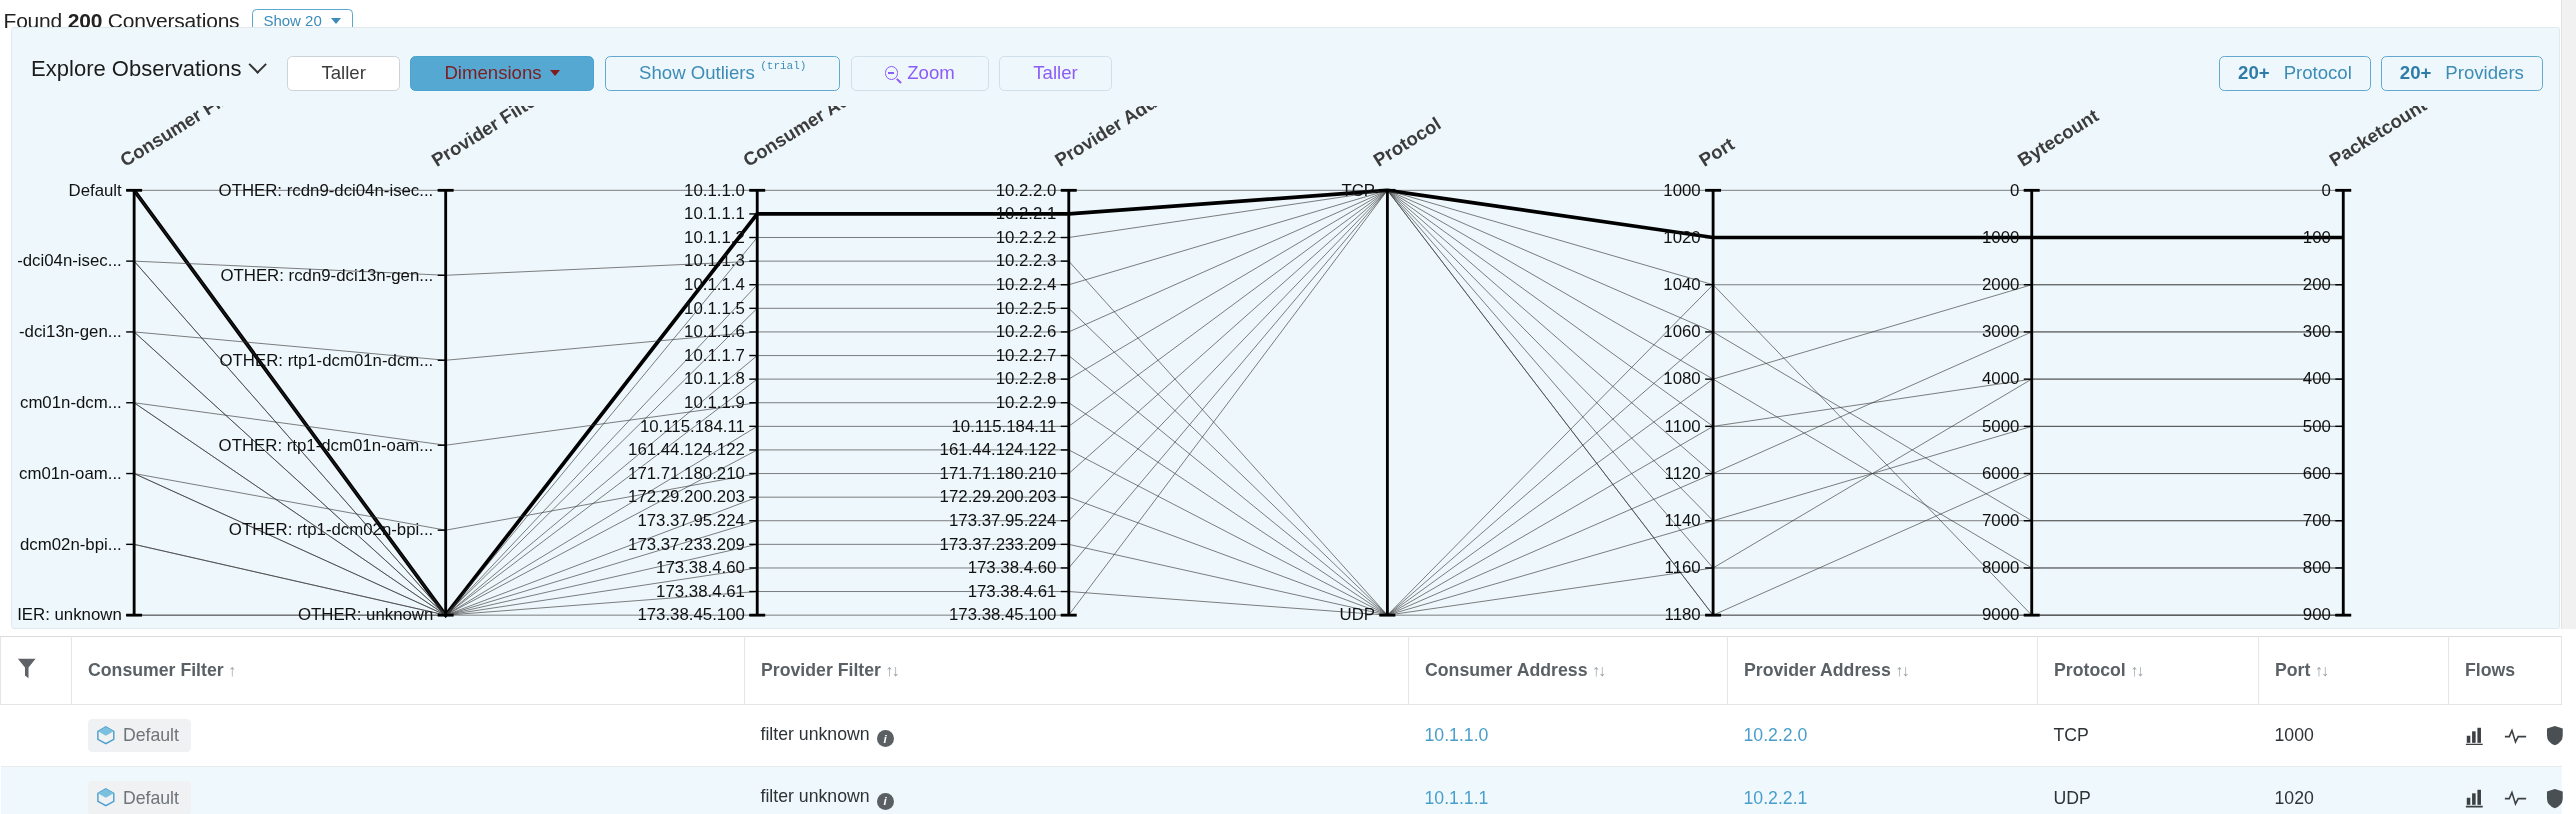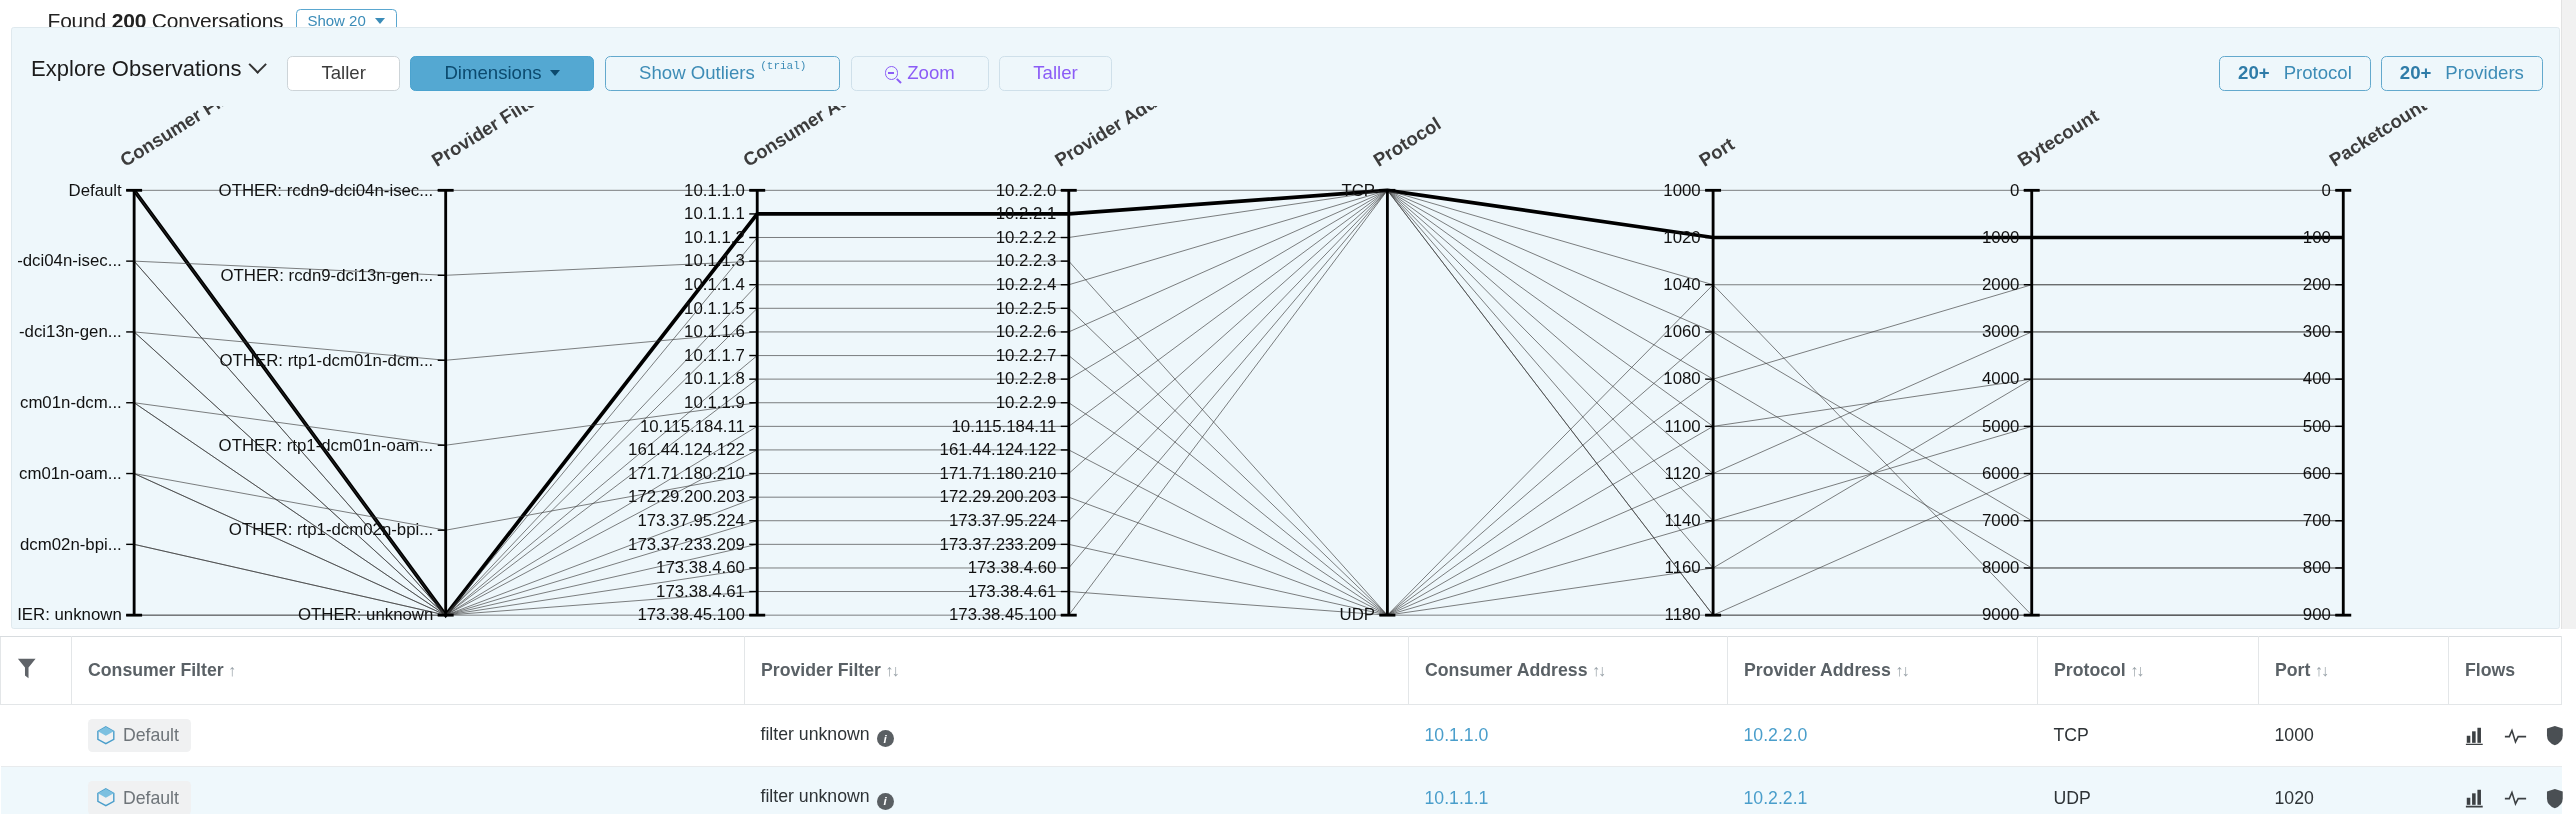--- a/index.html
+++ b/index.html
@@ -11,21 +11,20 @@
     overflow: hidden;
   }
 
   
   #topbar {
     height: 42px;
     display: flex;
     align-items: center;
     padding: 0 0 0 3.5px;
     gap: 12.4px;
-    margin-left: 44px;
   }
   #found-text {
     font-size: 21px;
     color: #222;
     white-space: nowrap;
     letter-spacing: -0.2px;
   }
   #found-text b { font-weight: bold; }
   #show-select {
     border: 0.9px solid #5aa7d0;
@@ -88,21 +87,21 @@
     padding: 7px 33px 8px;
     line-height: 1;
     white-space: nowrap;
     cursor: pointer;
     display: flex;
     align-items: center;
     gap: 8.9px;
     background: #fff;
   }
   .tb-btn.plain   { border: 0.9px solid #cdd4d8; color: #3b3b3b; }
-  .tb-btn.primary { border: 0.9px solid #4ba3cf; background: #54a8d2; color: #0c4a6e; }
+  .tb-btn.primary { border: 0.9px solid #4ba3cf; background: #54a8d2; color: #7f1d1d; }
   .tb-btn.outline { border: 0.9px solid #63a9cd; color: #3d8cb6; background: transparent; }
   .tb-btn.disabled{ border: 0.9px solid #cfe0ea; color: #8b5cf6; background: transparent; cursor: default; }
   .trial-sup { font-size: 11px; position: relative; top: -6.2px; margin-left: -3.5px; font-family: Liberation Mono, monospace; }
   .mag {
     display: inline-block; width: 13.3px; height: 13.3px;
     border: 1.8px solid currentColor; border-radius: 50%;
     position: relative;
   }
   .mag::after {
     content: ""; position: absolute;

